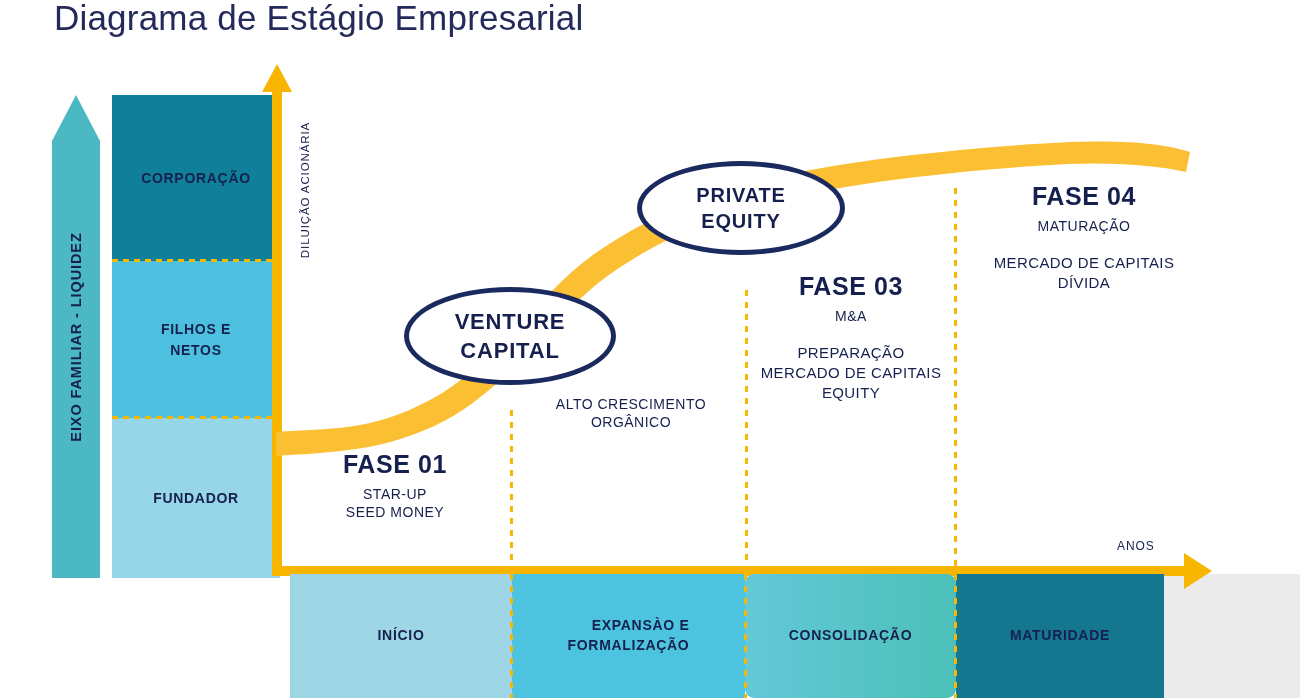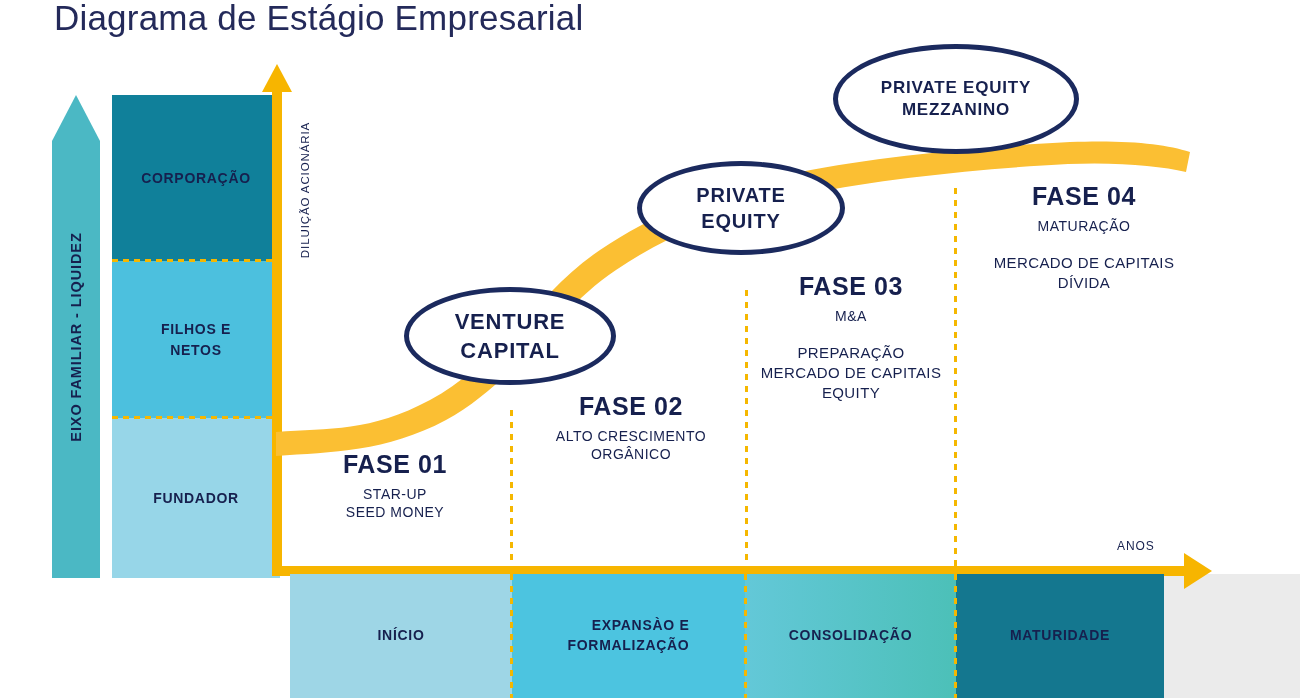--- a/index.html
+++ b/index.html
@@ -268,21 +268,20 @@
 
   <div class="phase" style="left:292px; top:448px; width:206px;">
     <div class="p-title">FASE 01</div>
     <div class="p-sub">
       <span>STAR-UP</span><br>
       <span>SEED MONEY</span>
     </div>
   </div>
 
   <div class="phase" style="left:518px; top:390px; width:226px;">
-    <div class="p-title">FASE 02</div>
     <div class="p-sub">
       <span>ALTO CRESCIMENTO</span><br>
       <span>ORGÂNICO</span>
     </div>
   </div>
 
   <div class="phase" style="left:752px; top:270px; width:198px;">
     <div class="p-title">FASE 03</div>
     <div class="p-sub">M&amp;A</div>
     <div class="p-extra">
@@ -308,37 +307,31 @@
     </span>
   </div>
 
   <div class="callout" style="left:637px; top:161px; width:198px; height:84px; font-size:20px;">
     <span>
       <span>PRIVATE</span><br>
       <span>EQUITY</span>
     </span>
   </div>
 
-  <div class="callout" style="left:833px; top:44px; width:236px; height:100px; font-size:17px;">
-    <span>
-      <span>PRIVATE EQUITY</span><br>
-      <span>MEZZANINO</span>
-    </span>
-  </div>
 
   <div class="band" style="left:290px; width:222px; background:#9ed6e6;">
     <span>INÍCIO</span>
   </div>
   <div class="band" style="left:512px; width:233px; background:#4cc4e0;text-align:right;">
     <span>
       <span>EXPANSÀO E</span><br>
       <span>FORMALIZAÇÃO</span>
     </span>
   </div>
-  <div class="band" style="left:745px; width:211px; background:linear-gradient(to right,#63c8d8,#4cc0b8);">
+  <div class="band" style="left:745px; width:211px; background:linear-gradient(to right,#63c8d8,#4cc0b8);border-radius:9px;">
     <span>CONSOLIDAÇÃO</span>
   </div>
   <div class="band" style="left:956px; width:208px; background:#14778f;">
     <span>MATURIDADE</span>
   </div>
   <div class="band-sep" style="left:510px;"></div>
   <div class="band-sep" style="left:744px;"></div>
   <div class="band-sep" style="left:954px;"></div>
 
 </div>

